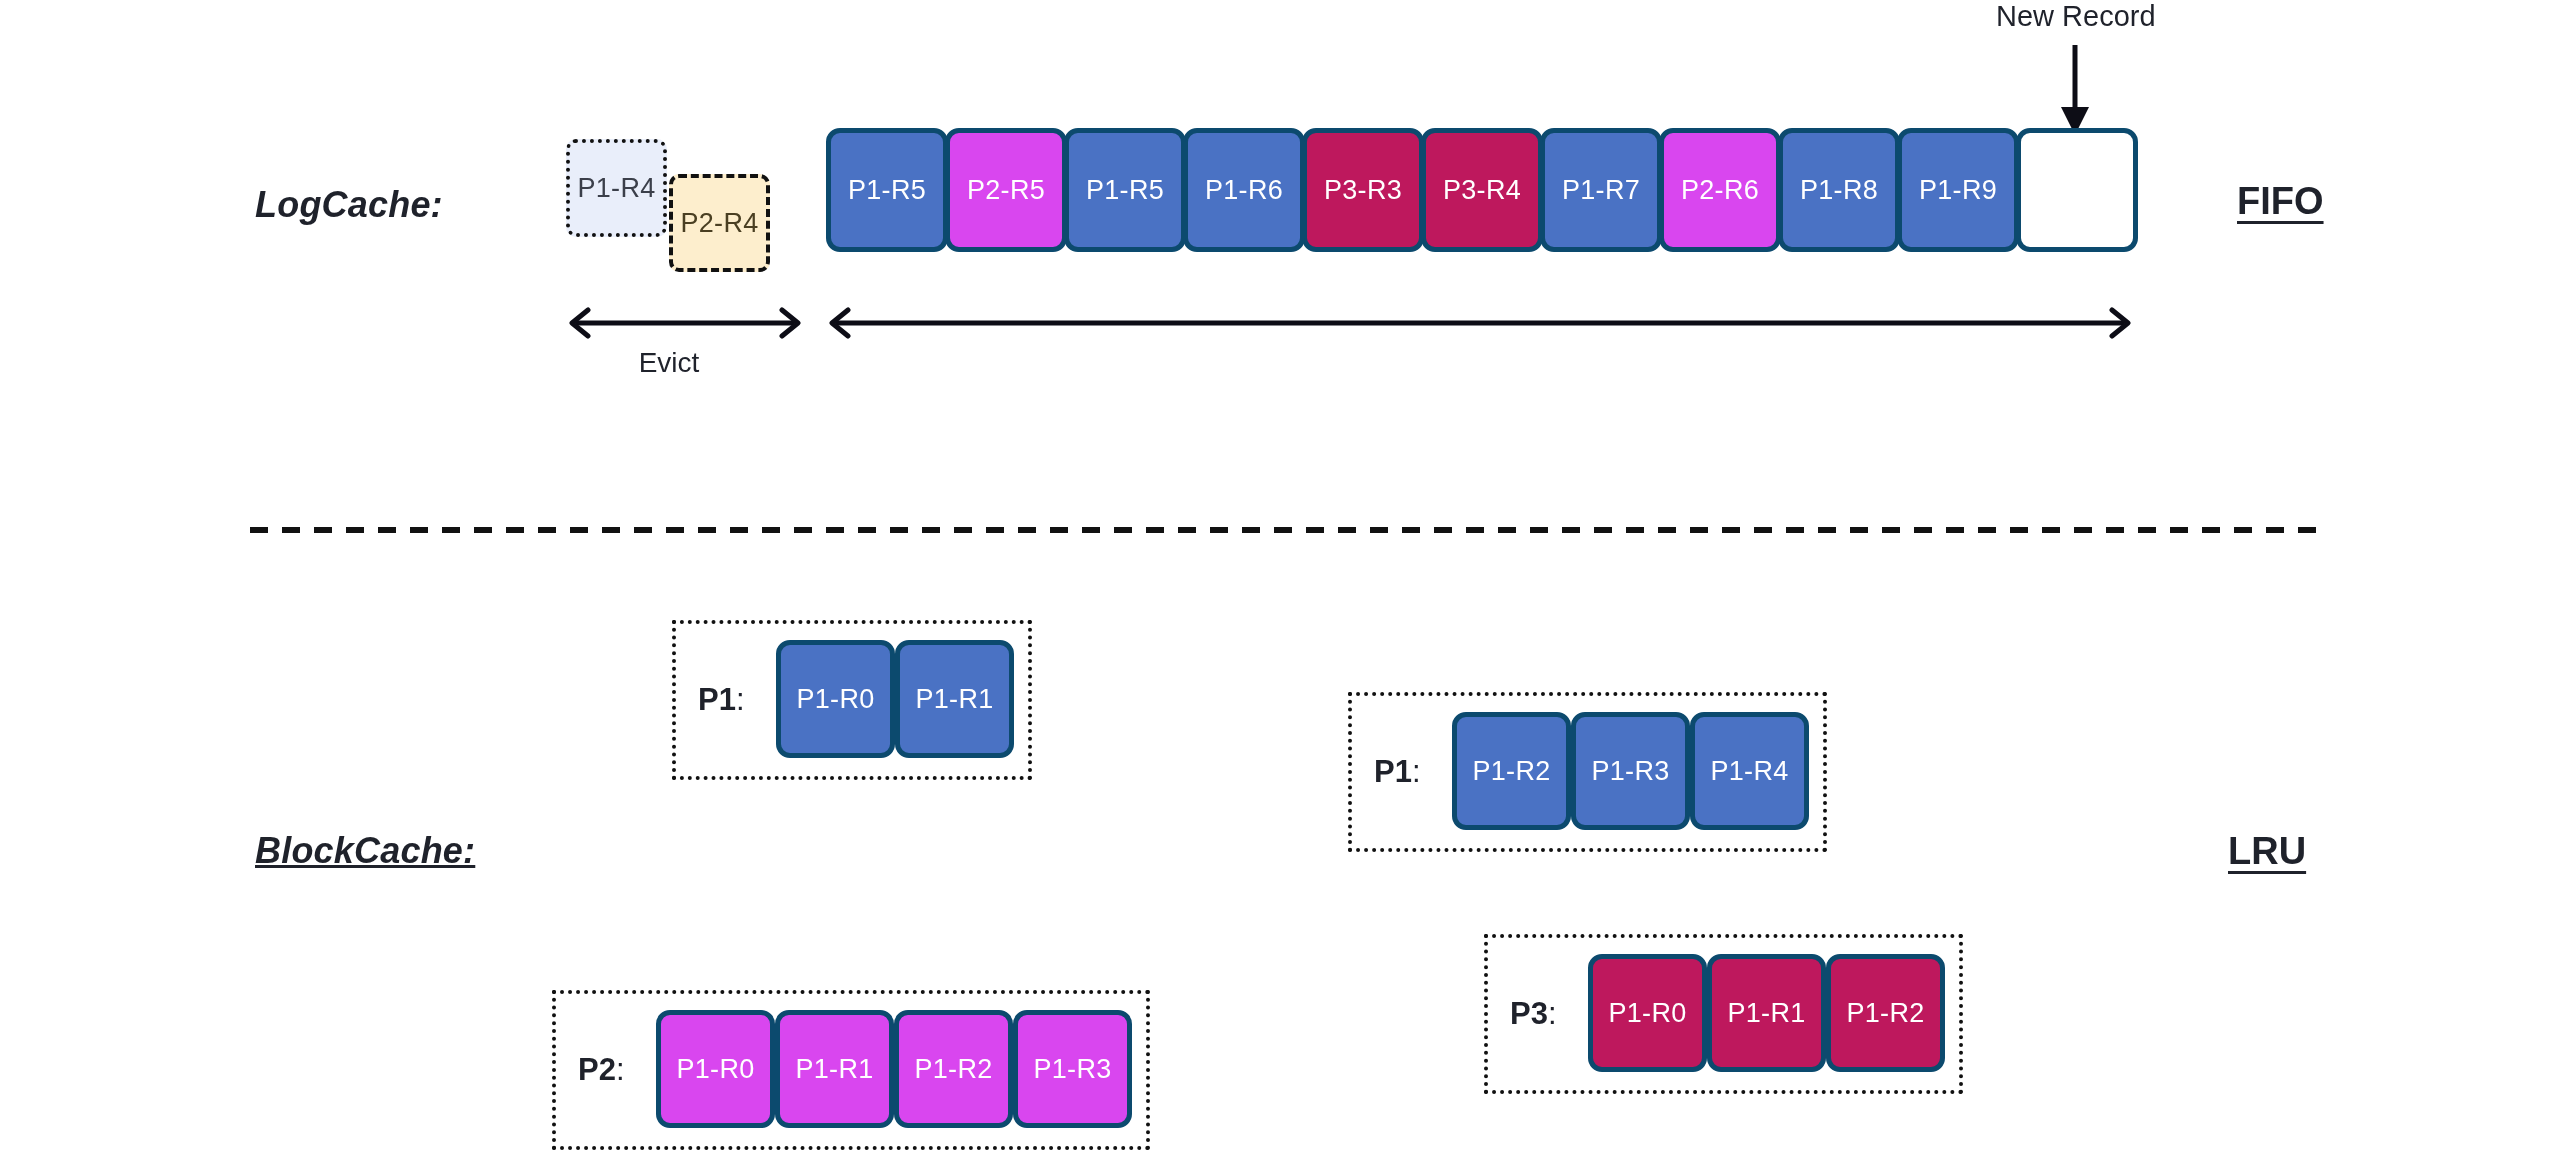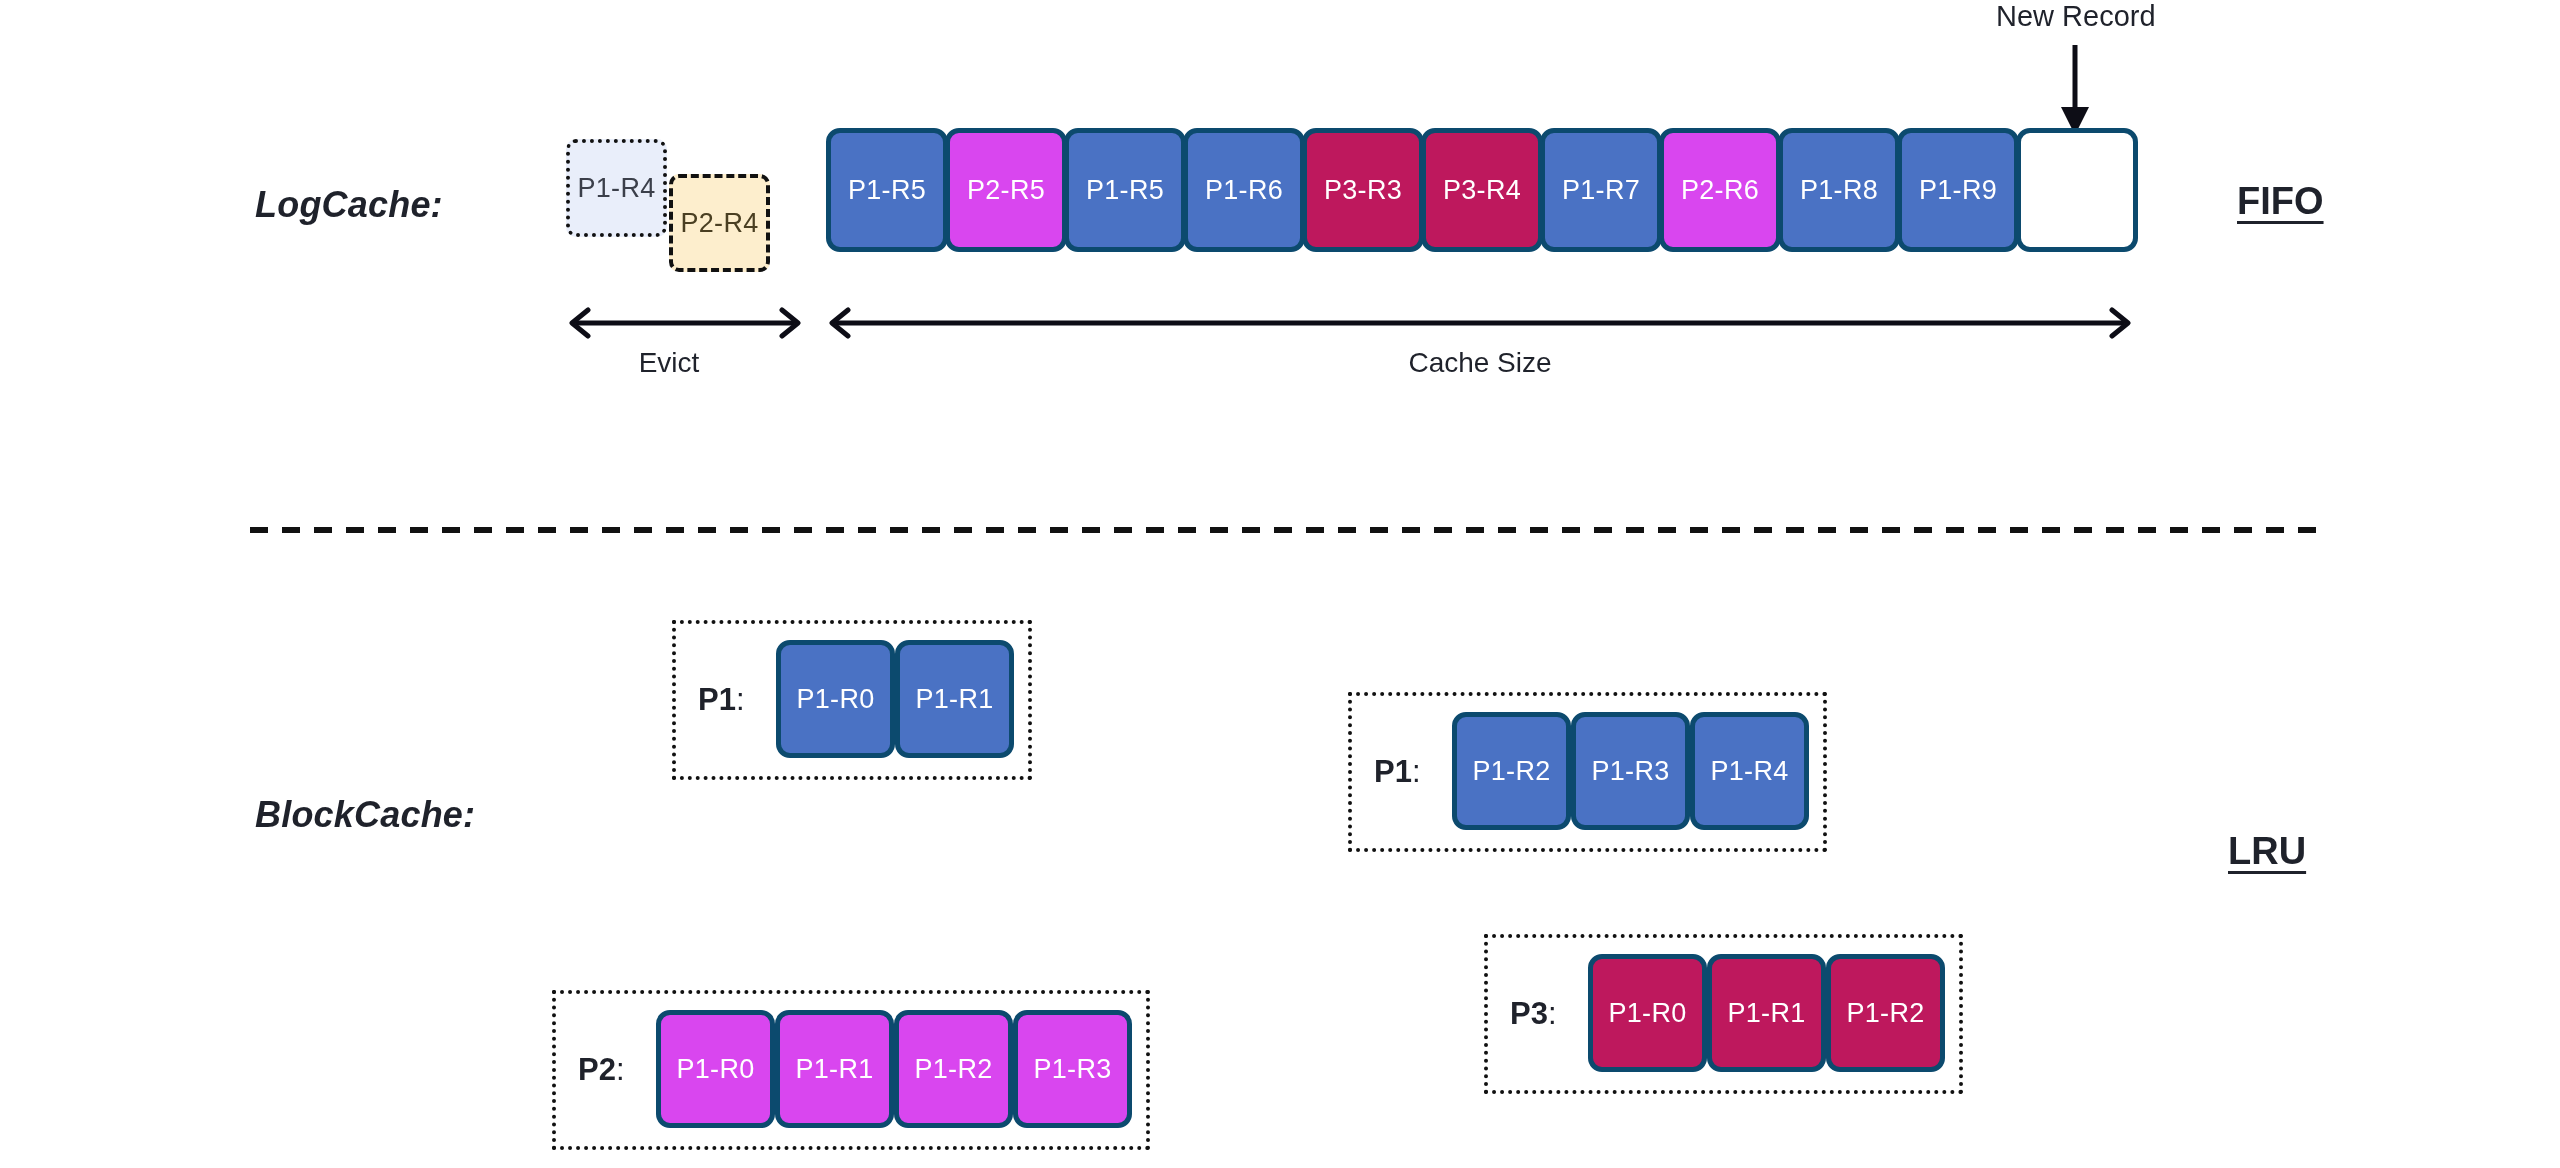--- a/index.html
+++ b/index.html
@@ -187,27 +187,26 @@
     <polyline points="28,3 12,16 28,29" fill="none" stroke="#0d0d16" stroke-width="5" stroke-linecap="round" stroke-linejoin="round"></polyline>
     <polyline points="222,3 238,16 222,29" fill="none" stroke="#0d0d16" stroke-width="5" stroke-linecap="round" stroke-linejoin="round"></polyline>
   </svg>
   <div class="measure-caption" style="left:544px; top:347px; width:250px;">Evict</div>
 
   <svg class="abs" style="left:820px; top:307px;" width="1320" height="32">
     <line x1="16" y1="16" x2="1304" y2="16" stroke="#0d0d16" stroke-width="5"></line>
     <polyline points="28,3 12,16 28,29" fill="none" stroke="#0d0d16" stroke-width="5" stroke-linecap="round" stroke-linejoin="round"></polyline>
     <polyline points="1292,3 1308,16 1292,29" fill="none" stroke="#0d0d16" stroke-width="5" stroke-linecap="round" stroke-linejoin="round"></polyline>
   </svg>
-  <div class="measure-caption" style="left:820px; top:347px; width:1320px;">Cache Size</div>
 
   <svg class="abs" style="left:250px; top:525px;" width="2070" height="10">
     <line x1="0" y1="5" x2="2070" y2="5" stroke="#111111" stroke-width="6" stroke-dasharray="18 14"></line>
   </svg>
 
-  <div class="abs section-label" style="left:255px; top:794px;">BlockCache:</div>
+  <div class="abs section-label" style="left:255px; top:830px;text-decoration:underline;">BlockCache:</div>
 
   <div class="abs policy-label" style="left:2228px; top:830px;">LRU</div>
 
   <div id="blockcache-groups">
       <div class="pgroup" style="left: 672px; top: 620px; width: 360px; height: 160px;">
         <div class="pgroup-label" style="left: 22px; top: 58px;"><b>P1</b><span>:</span></div>
         <div class="card blue" style="width: 119px; height: 118px; left: 100px; top: 16px; z-index: 50;">
           <span>P1-R0</span>
         </div>
         <div class="card blue" style="width: 119px; height: 118px; left: 219px; top: 16px; z-index: 49;">

